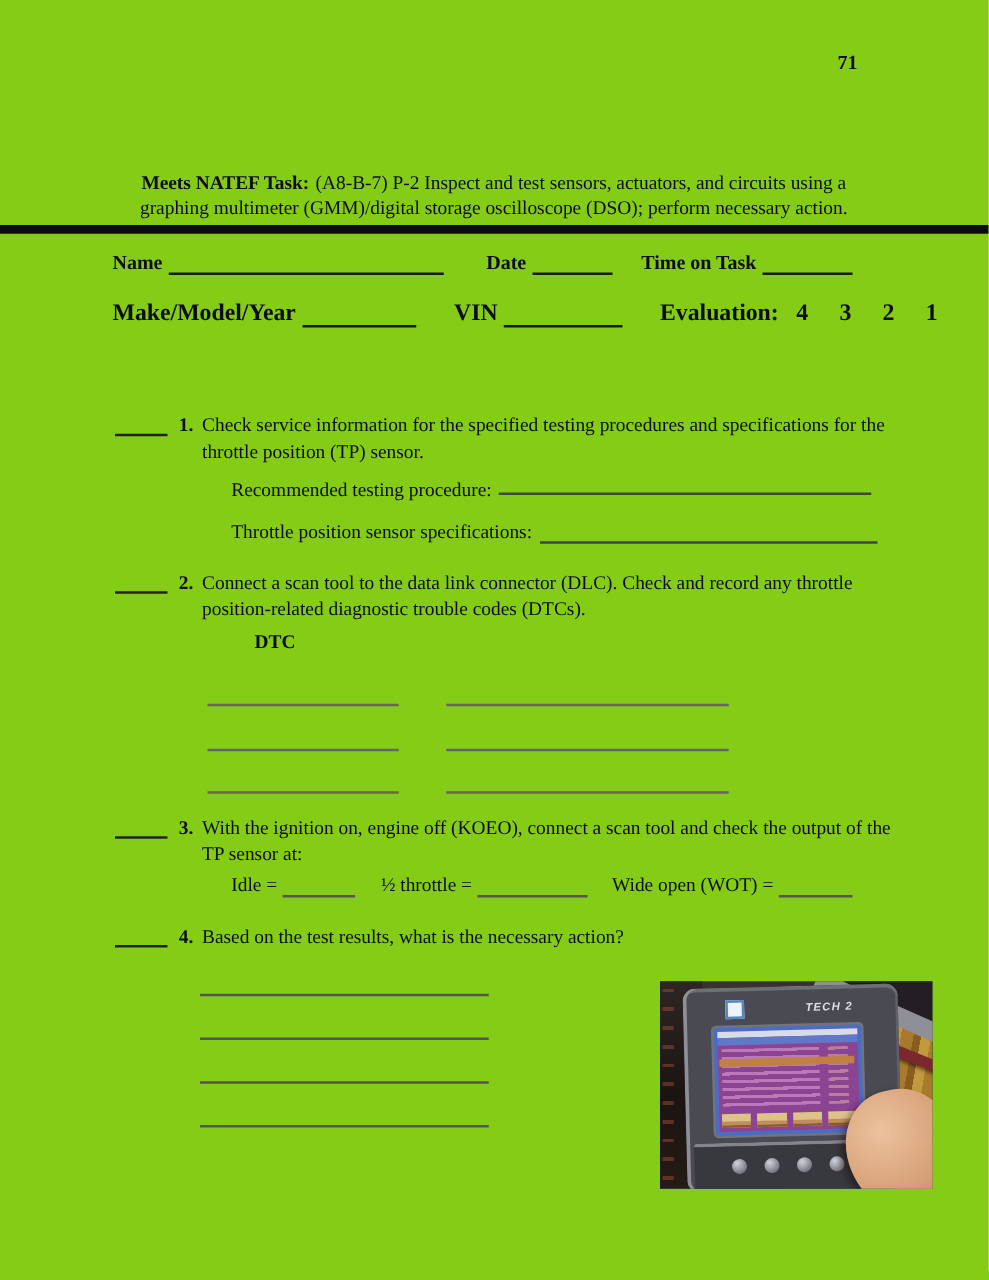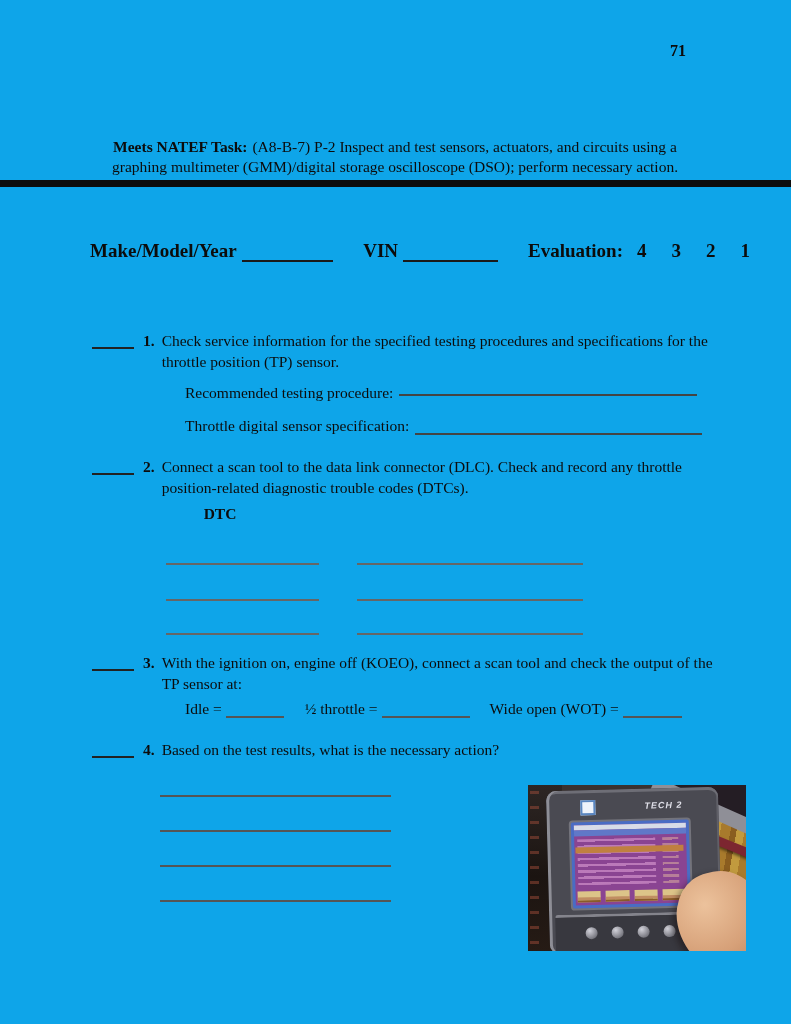--- a/index.html
+++ b/index.html
@@ -1,18 +1,18 @@
 <!DOCTYPE html>
 <html><head>
 <meta charset="utf-8">
 <style>
   html,body { margin:0; padding:0; background:#e8e8e8; }
   .page {
     position:relative; width:791px; height:1024px; margin:0 auto;
-    background:#0ea5e9; color:#0c0c0c;
+    background:#84cc16; color:#0c0c0c;
     font-family:"Liberation Serif", serif; overflow:hidden;
   }
   .abs { position:absolute; }
 
   .page-number { top:42px; left:670px; font-size:16px; font-weight:bold; }
   .title { top:92px; left:0; width:100%; text-align:center; font-size:32px; font-weight:bold; letter-spacing:-0.3px; white-space:nowrap; }
   .natef { top:137px; left:89px; width:612px; text-align:center; font-size:15.5px; line-height:1.3; }
   .natef .natef-label { font-weight:bold; margin-right:5px; }
   .rule { top:180px; left:0; width:791px; height:7px; background:#0d0d0d; }
 
@@ -105,20 +105,28 @@
 
 <div class="page">
 
   <div class="abs page-number">71</div>
 
 
   <p class="abs natef" style="margin:0;"><span class="natef-label">Meets NATEF Task:</span><span>(A8-B-7) P-2  Inspect and test sensors, actuators, and circuits using a graphing multimeter (GMM)/digital storage oscilloscope (DSO); perform necessary action.</span></p>
 
   <div class="abs rule"></div>
 
+  <div class="abs flexrow row-id">
+    <span>Name</span>
+    <span class="blank" style="width:220px"></span>
+    <span class="gap34">Date</span>
+    <span class="blank" style="width:64px"></span>
+    <span class="gap23">Time on Task</span>
+    <span class="blank" style="width:72px"></span>
+  </div>
 
   <div class="abs flexrow row-veh">
     <span>Make/Model/Year</span>
     <span class="blank" style="width:108px"></span>
     <span class="gap30">VIN</span>
     <span class="blank" style="width:112px"></span>
     <span class="gap30">Evaluation:</span>
     <span class="eval-num first">4</span>
     <span class="eval-num">3</span>
     <span class="eval-num">2</span>
@@ -128,21 +136,21 @@
   <div class="abs task-row task-1">
     <span class="task-blank"></span>
     <span class="task-num">1.</span>
     <span class="task-text">Check service information for the specified testing procedures and specifications for the throttle position (TP) sensor.</span>
   </div>
   <div class="abs sub-row proc-row">
     <span>Recommended testing procedure:</span>
     <span class="fill"></span>
   </div>
   <div class="abs sub-row spec-row">
-    <span>Throttle digital sensor specification:</span>
+    <span>Throttle position sensor specifications:</span>
     <span class="fill"></span>
   </div>
 
   <div class="abs task-row task-2">
     <span class="task-blank"></span>
     <span class="task-num">2.</span>
     <span class="task-text">Connect a scan tool to the data link connector (DLC).  Check and record any throttle position-related diagnostic trouble codes (DTCs).</span>
   </div>
 
   <div class="abs dtc-h dtc-h1">DTC</div>

